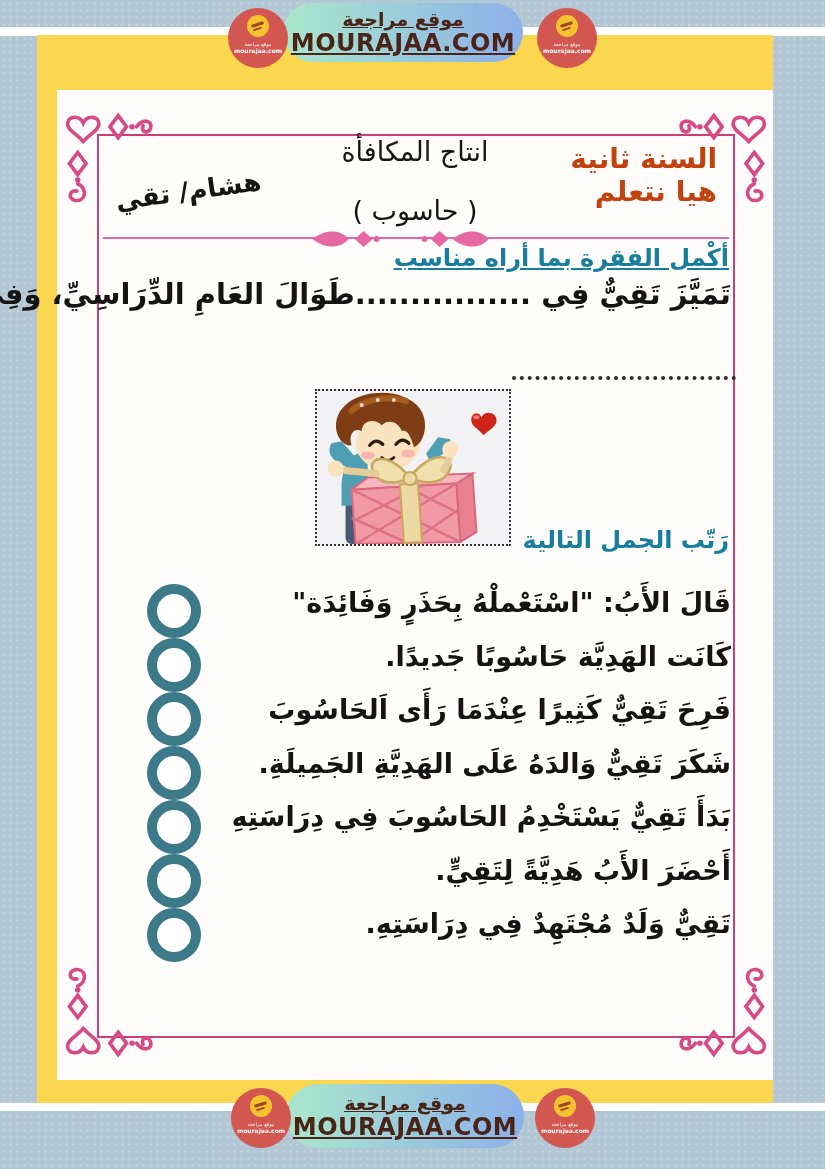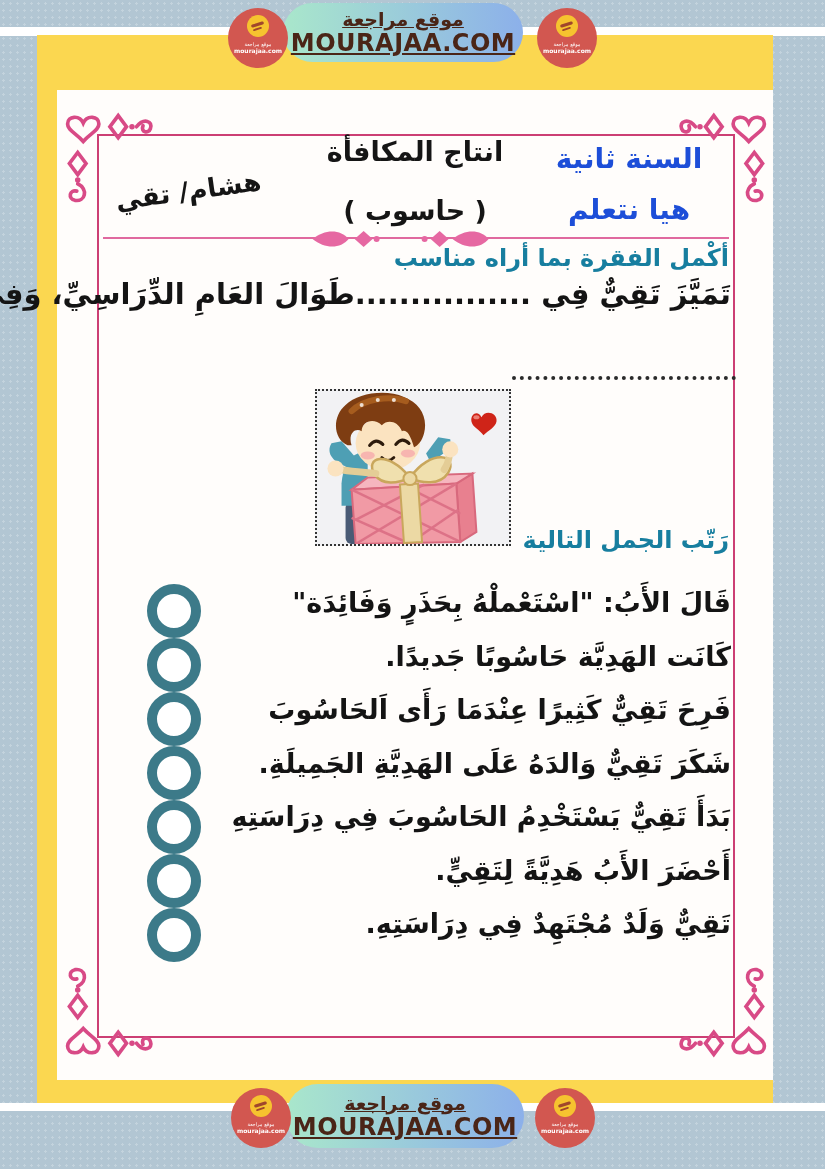--- a/index.html
+++ b/index.html
@@ -40,35 +40,35 @@
   .frame-line.r{left:676px;top:44px;height:904px;border-left:2.5px solid #cc3f74;}
   .corner{position:absolute;width:92px;height:92px;z-index:2;}
   .corner.tl{left:6px;top:22px;}
   .corner.tr{right:4px;top:22px;transform:scaleX(-1);}
   .corner.bl{left:6px;bottom:22px;transform:scaleY(-1);}
   .corner.br{right:4px;bottom:22px;transform:scale(-1,-1);}
   .corner path{stroke:#d84a86;stroke-width:4;fill:none;stroke-linecap:round;}
   .corner .dot{fill:#d84a86;stroke:none;}
 
   
-  .hdr-grade{position:absolute;right:56px;top:52px;width:176px;text-align:center;
-             font-size:28px;font-weight:bold;color:#1d4ed8;direction:rtl;z-index:3;}
-  .hdr-grade .l2{margin-top:18px;}
+  .hdr-grade{position:absolute;right:56px;top:52px;width:176px;
+             font-size:28px;font-weight:bold;color:#c2410c;direction:rtl;z-index:3;}
+  .hdr-grade .l2{}
   .hdr-title{position:absolute;left:50%;top:46px;transform:translateX(-50%);text-align:center;
-             font-size:27px;font-weight:bold;color:#151515;direction:rtl;z-index:3;white-space:nowrap;}
+             font-size:27px;font-weight:normal;color:#151515;direction:rtl;z-index:3;white-space:nowrap;}
   .hdr-title .l2{margin-top:28px;}
   .hdr-names{position:absolute;left:58px;top:86px;font-size:26px;font-weight:bold;color:#151515;
              transform:rotate(-8deg);direction:rtl;z-index:3;white-space:nowrap;}
   .divider-line{position:absolute;left:46px;right:44px;top:147px;border-top:2px solid #e0699f;z-index:2;}
   .divider-orn{position:absolute;left:50%;top:136px;transform:translateX(-58%);z-index:3;}
 
   
   .h-teal{position:absolute;right:44px;color:#177e9f;font-weight:bold;font-size:24px;
           direction:rtl;white-space:nowrap;z-index:3;}
-  .heading1{top:154px;}
+  .heading1{top:154px;text-decoration:underline;}
   .heading2{top:436px;}
   .para{position:absolute;right:42px;top:181px;direction:rtl;text-align:right;font-size:29px;
         font-weight:bold;color:#141414;line-height:47px;white-space:nowrap;z-index:3;}
   .dots-line{position:absolute;left:455px;top:280px;width:224px;height:6px;
              border-bottom:4.5px dotted #2b2b2b;z-index:3;}
   .illus{position:absolute;left:258px;top:299px;width:196px;height:157px;border:2.5px dotted #333;
          background:#f2f2f4;box-sizing:border-box;z-index:3;}
   .illus svg{width:100%;height:100%;display:block;}
 
   .sentences{position:absolute;right:42px;top:486px;direction:rtl;text-align:right;z-index:3;}

